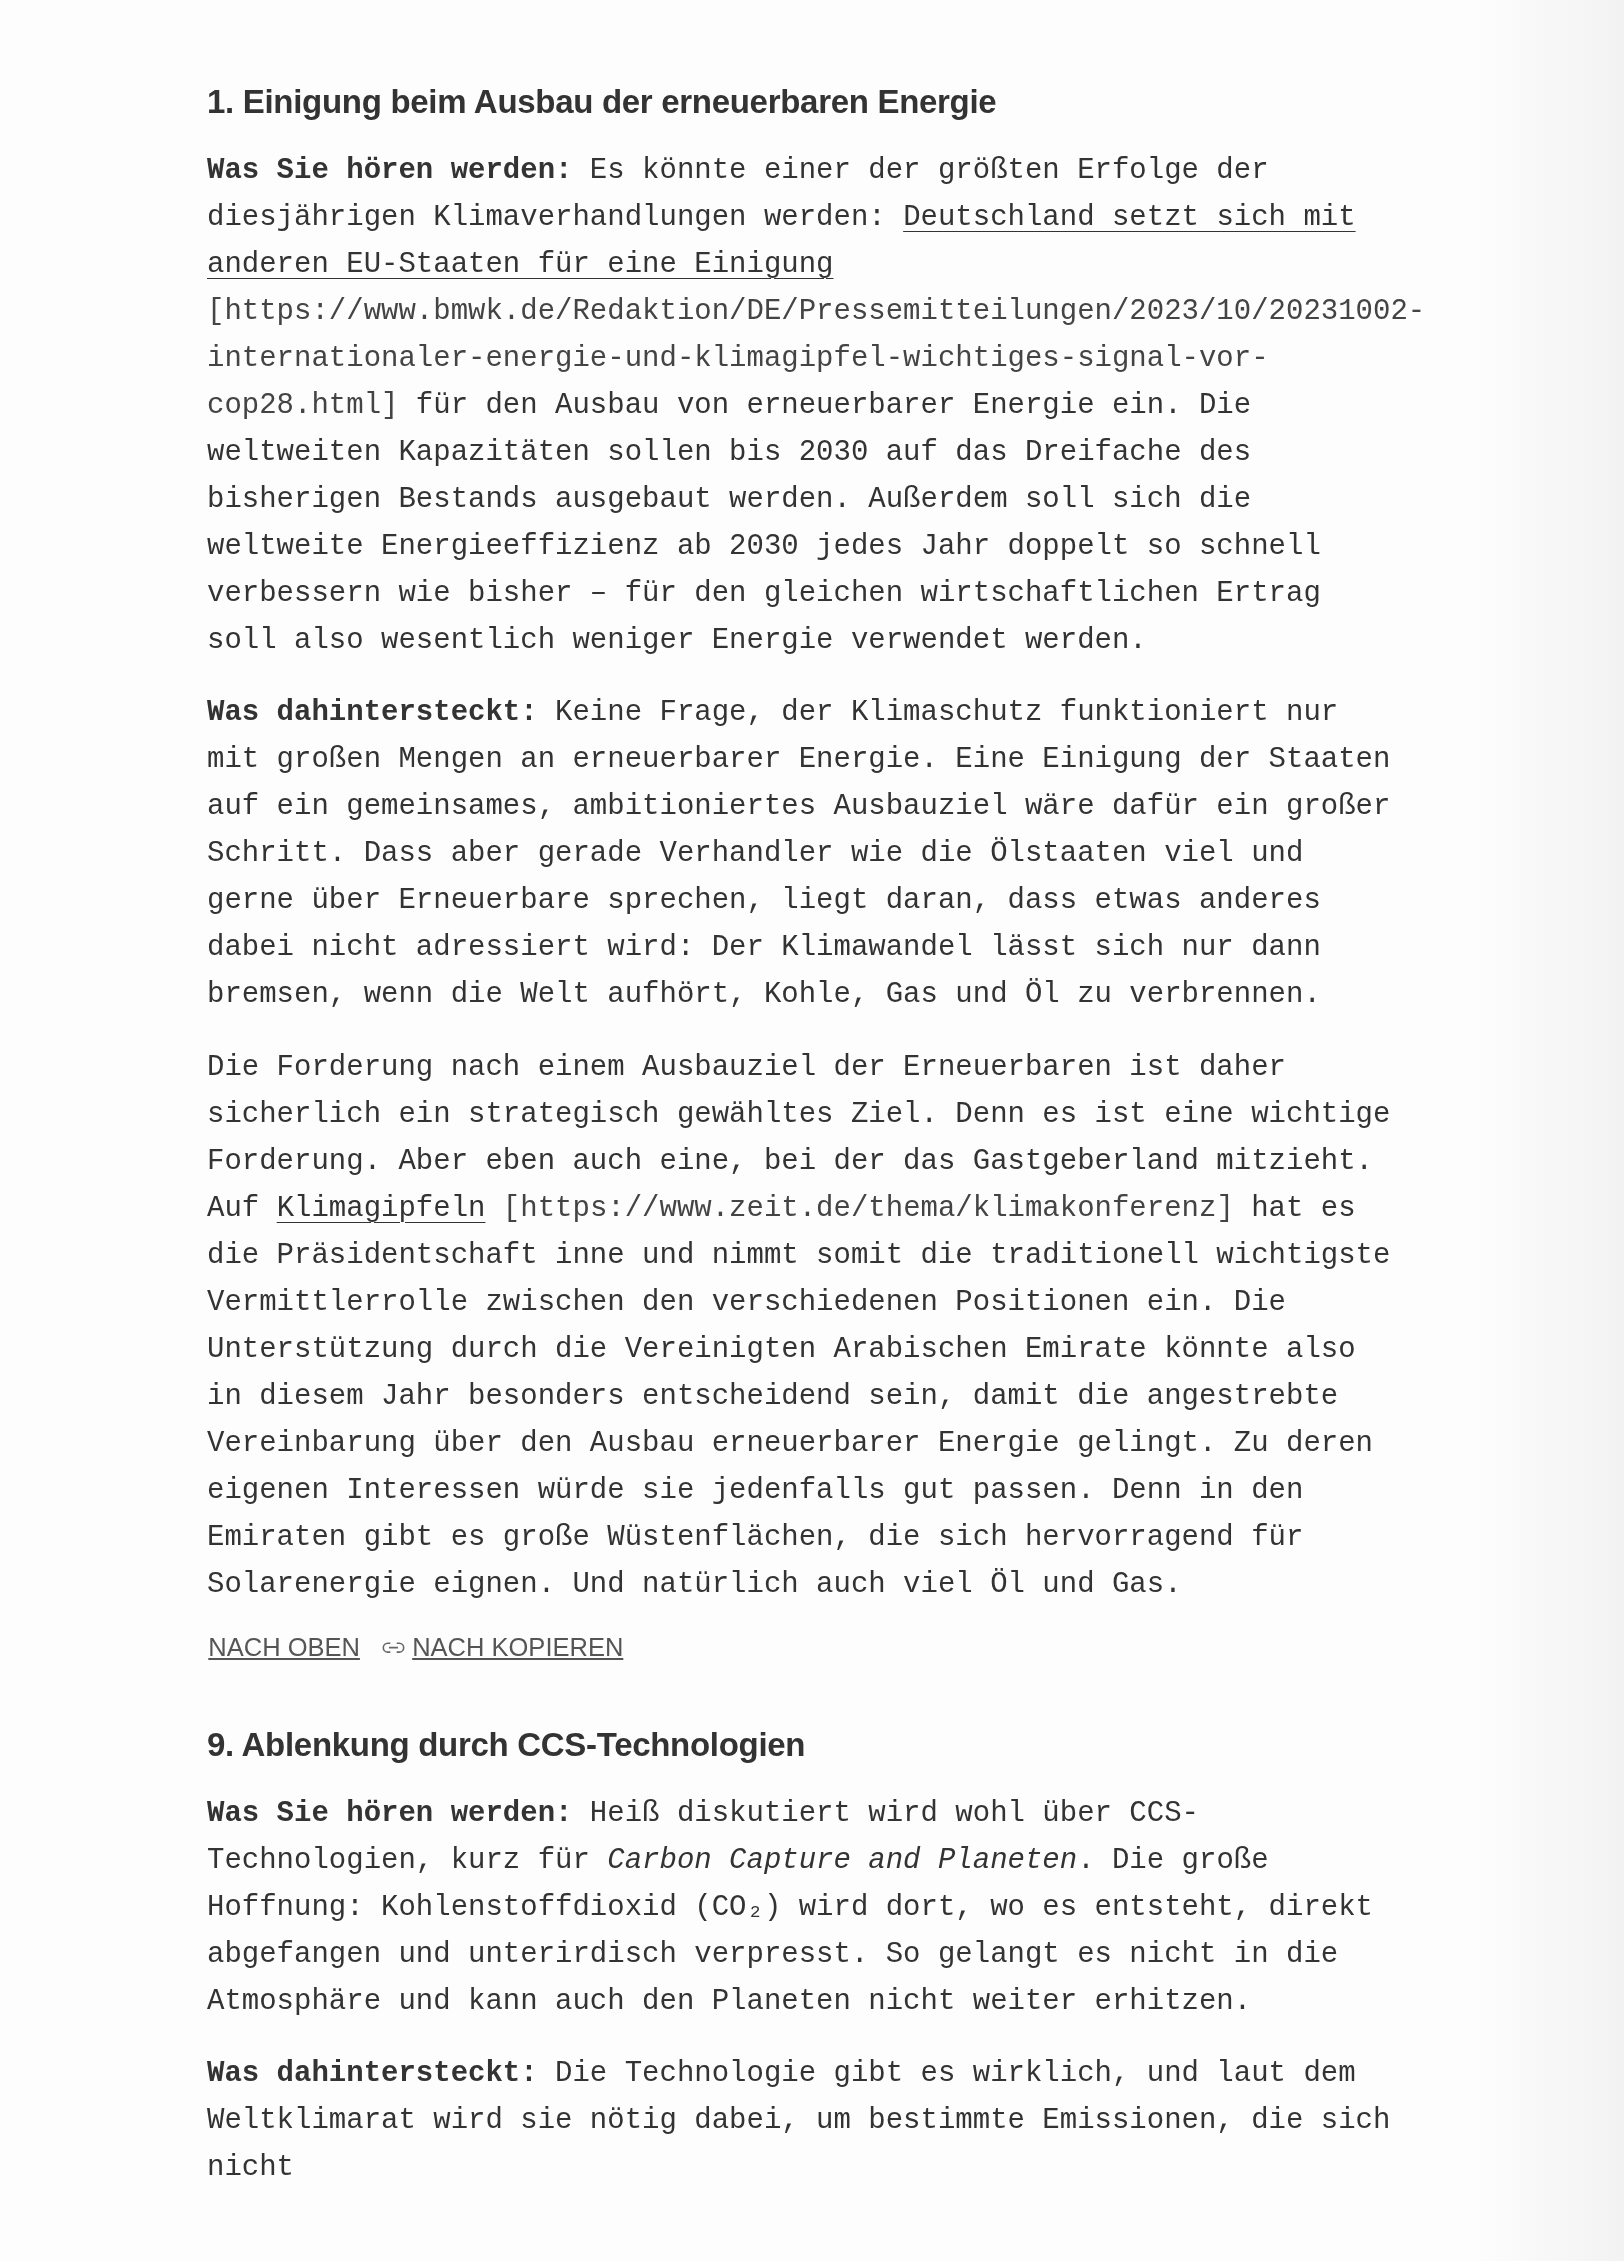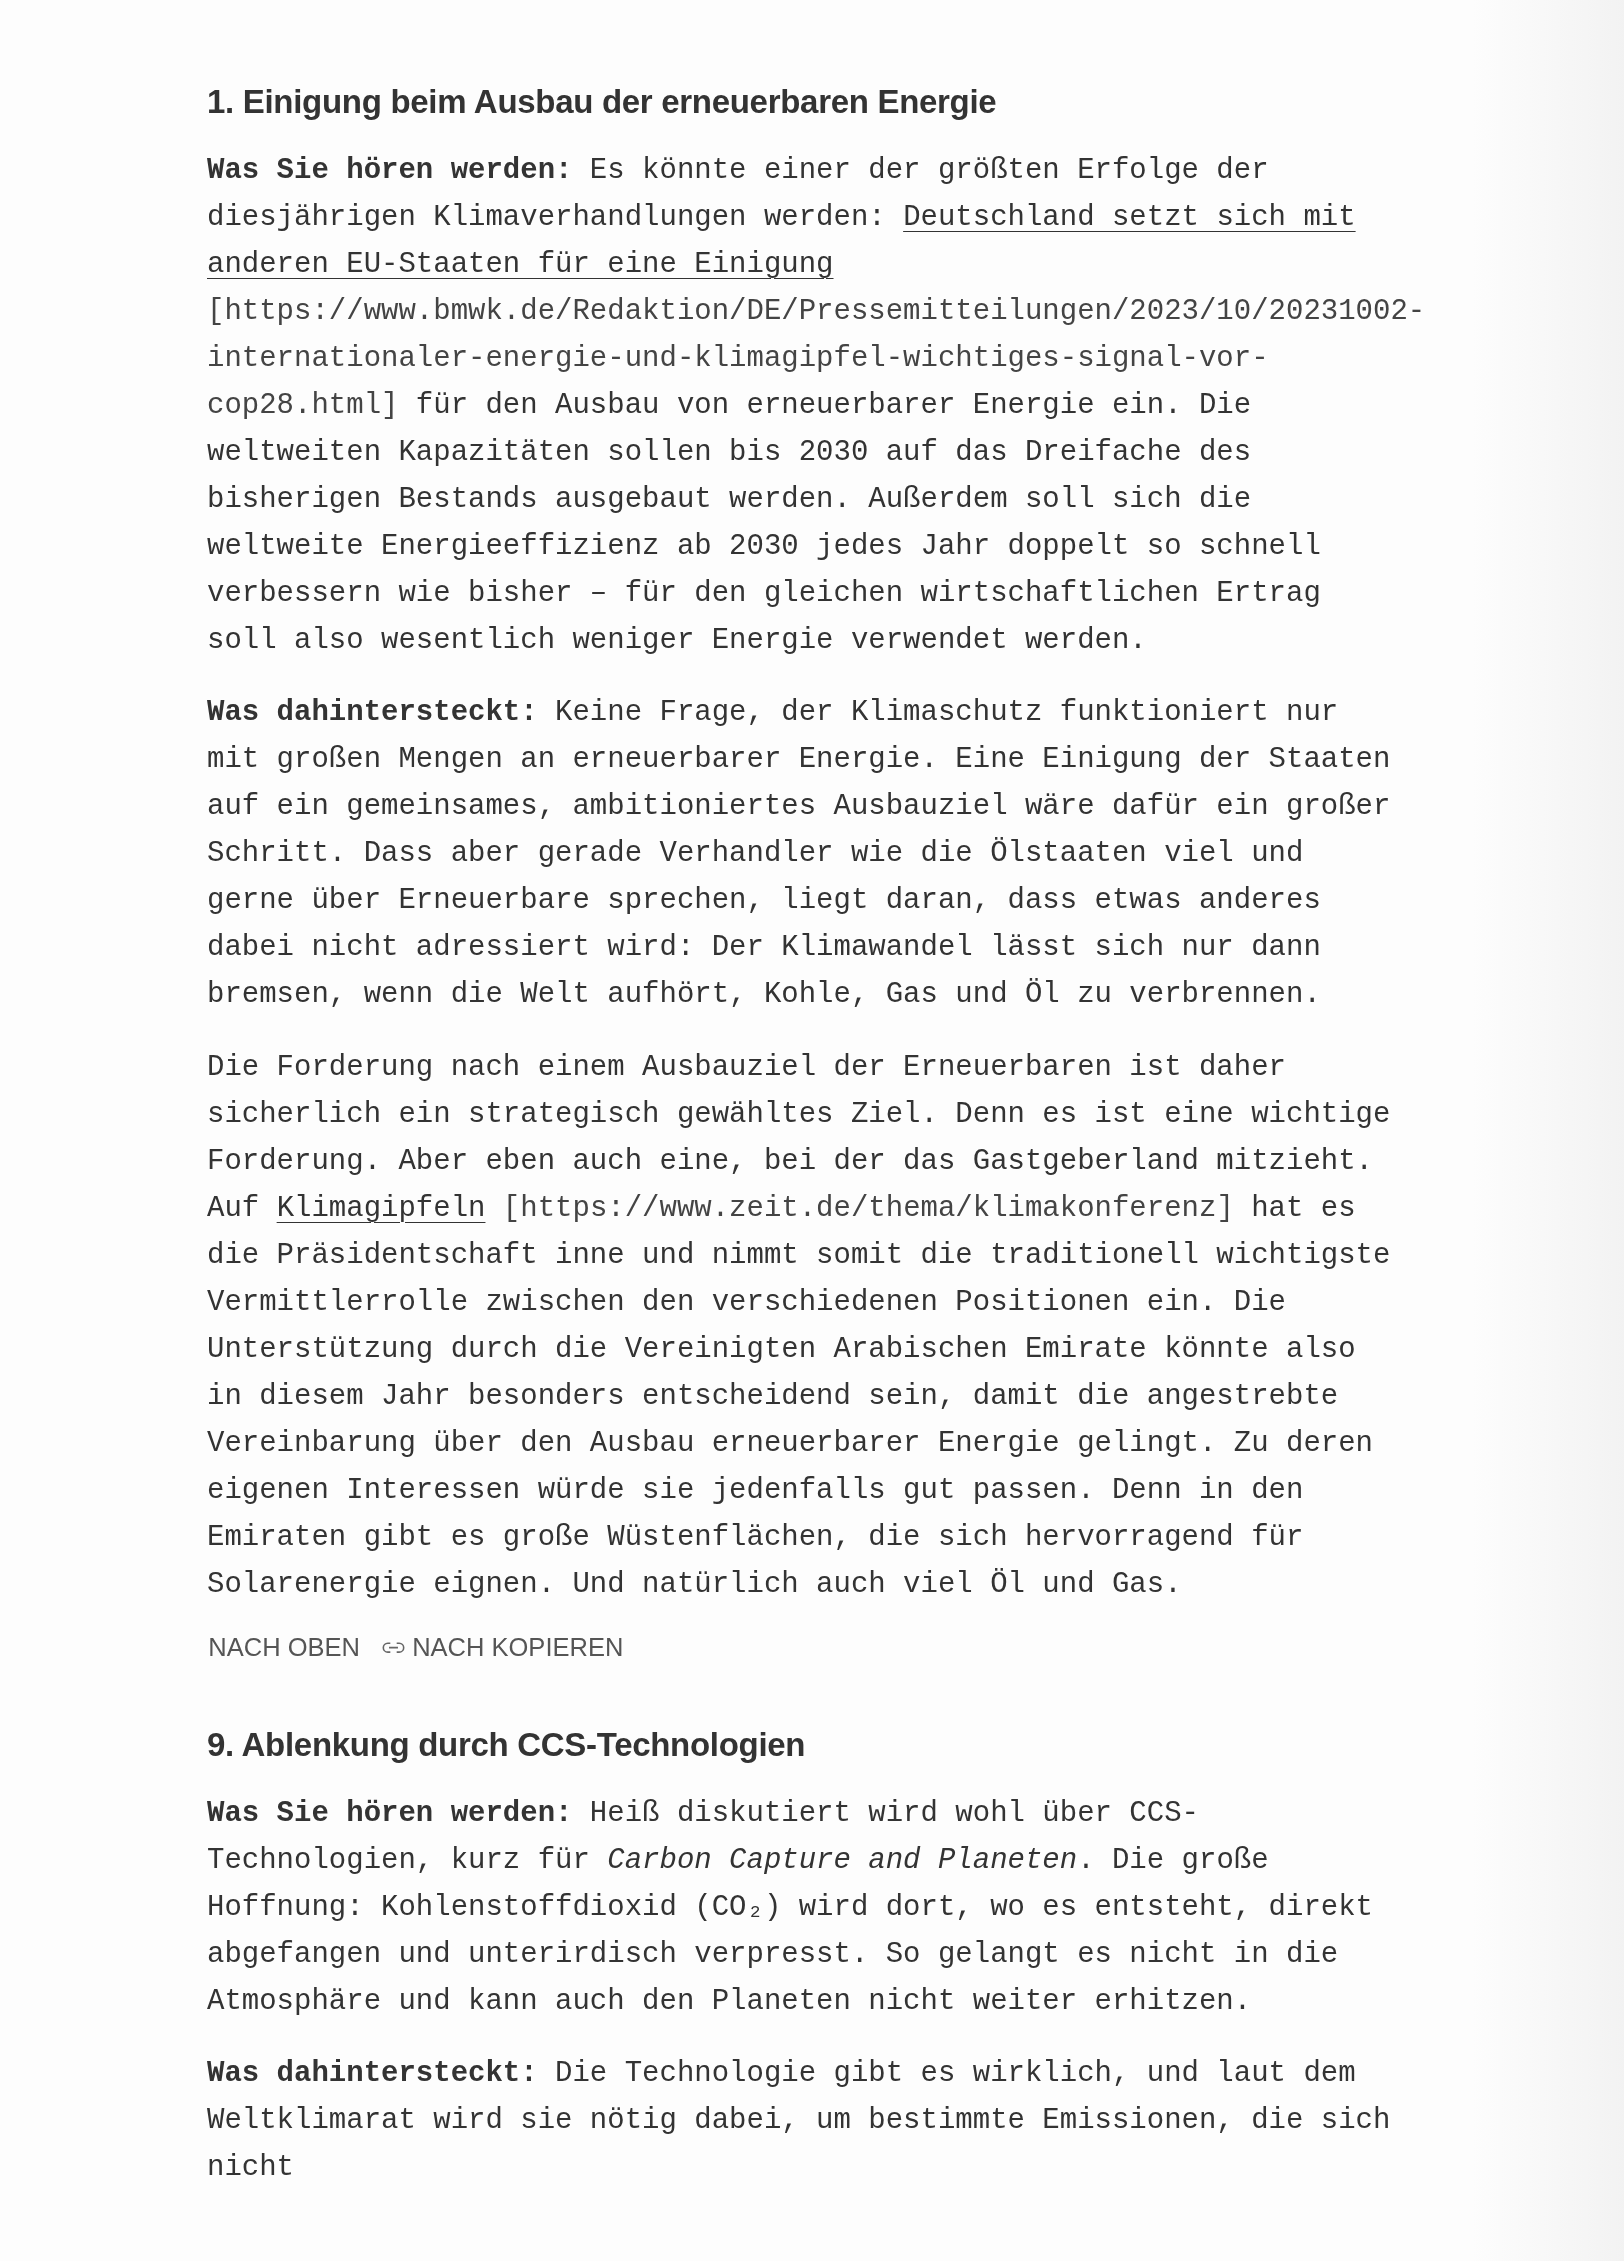--- a/index.html
+++ b/index.html
@@ -14,21 +14,21 @@
     }
     p {
       font-family: Liberation Mono, monospace; font-size: 29px; line-height: 47px;
       margin: 0 0 25.5px 0; color: #333;
     }
     p b { font-weight: 700; }
     .link { text-decoration: underline; text-underline-offset: 6.4px; text-decoration-thickness: 1.3px; }
     .url { color: #444; }
     .actions {
       font-family: "Liberation Sans", sans-serif; font-size: 25.5px; color: #555;
-      margin: 19px 0 64px 1.3px; display: flex; gap: 21.7px; align-items: center;
+      margin: 19px 0 64px 1.3px; display: flex; gap: 21.7px; align-items: center; text-decoration: underline;
     }
     .actions span { cursor: pointer; }
     .copy { display: flex; align-items: center; gap: 7.6px; }
     .section2 h2 { margin-top: 0; }
     .edge {
       position: absolute; right: 0; top: 0; width: 153px; height: 2261px;
       background: linear-gradient(90deg, rgba(255,255,255,0) 0%, rgba(235,235,235,0.6) 100%);
     }
   </style>
 </head>

